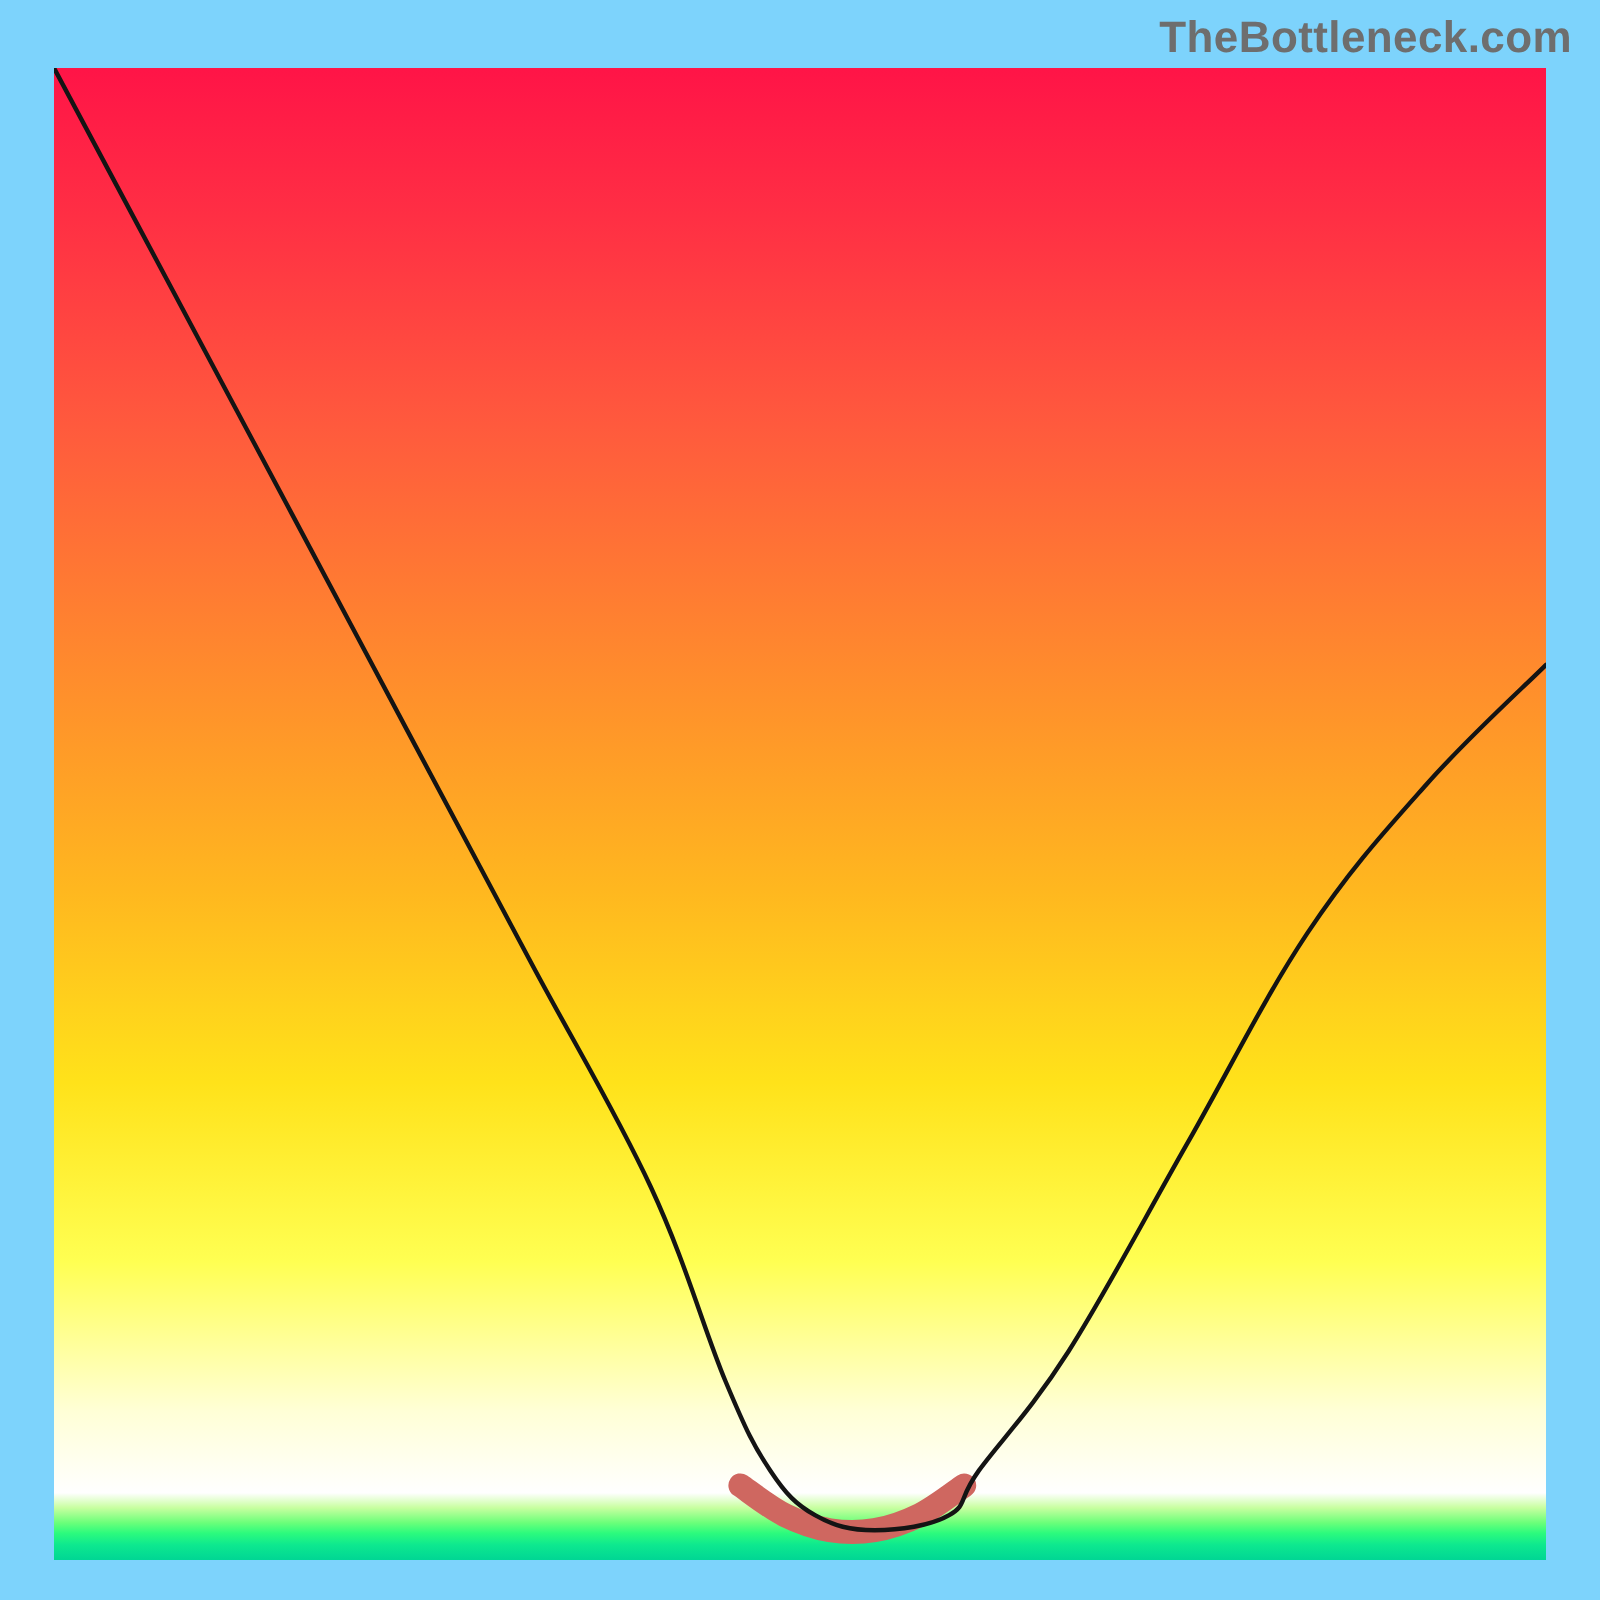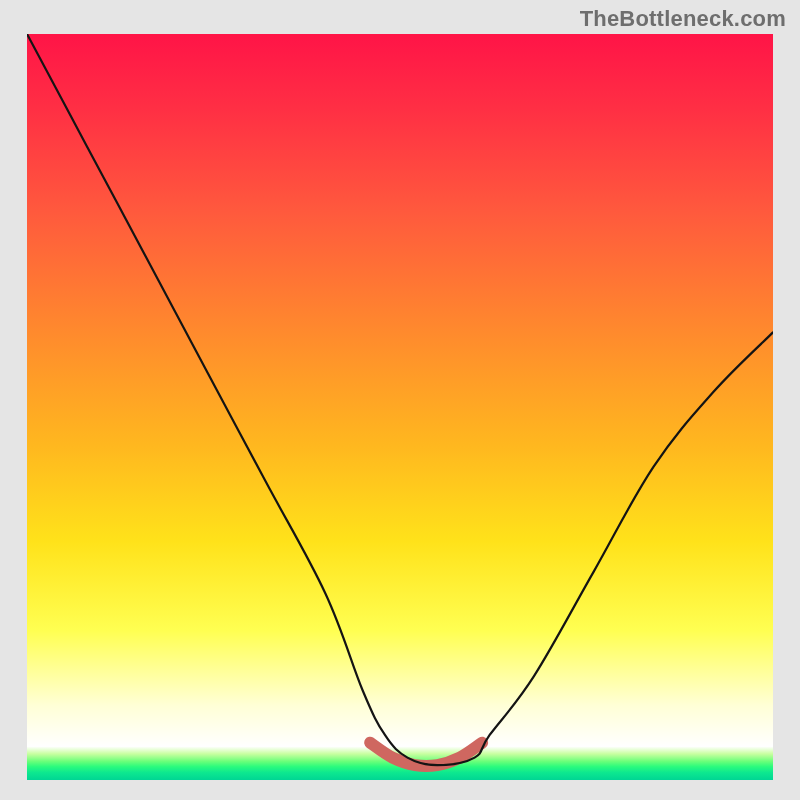--- a/index.html
+++ b/index.html
@@ -7,21 +7,21 @@
     padding: 0;
     width: 800px;
     height: 800px;
     background: #000;
     overflow: hidden;
   }
   .stage {
     position: relative;
     width: 800px;
     height: 800px;
-    background: #e5e5e5;
+    background: #7dd3fc;
   }
   .watermark {
     position: absolute;
     top: 6px;
     right: 14px;
     font-family: Arial, Helvetica, sans-serif;
     font-size: 22px;
     font-weight: 600;
     color: #6e6e6e;
     letter-spacing: 0.2px;

